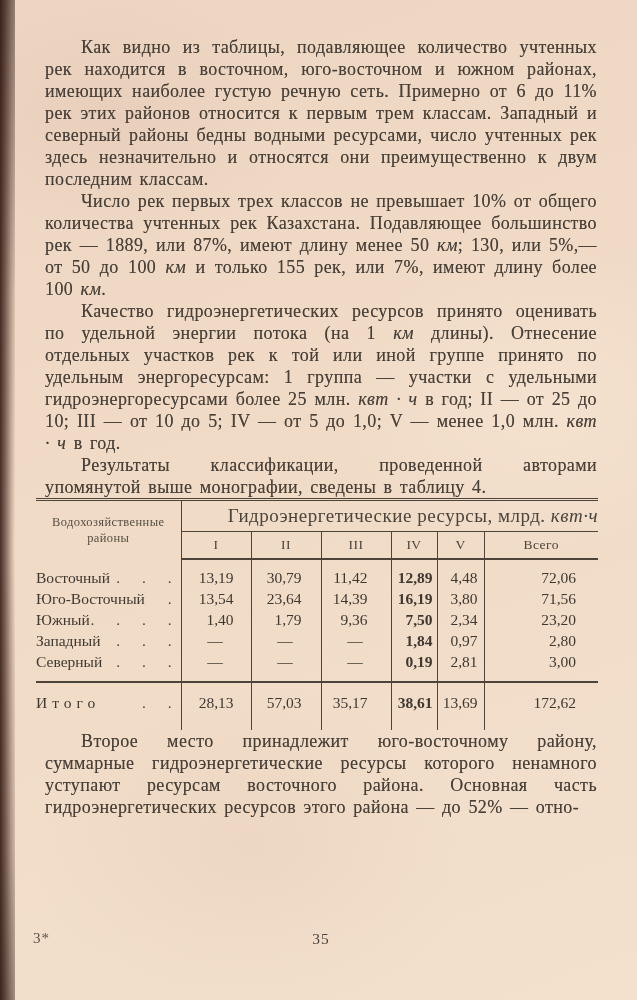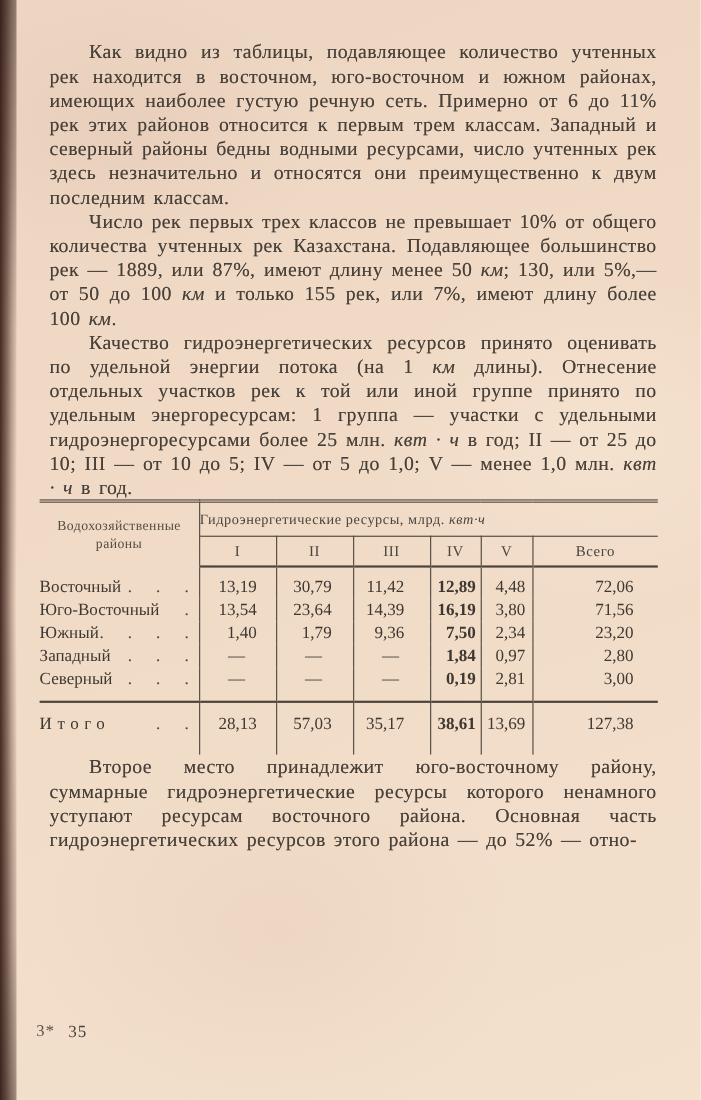--- a/index.html
+++ b/index.html
@@ -56,21 +56,21 @@
     border-top:3px double #4c433a;
     color:#3e3831;
   }
   table.res td,table.res th{padding:0;font-weight:normal;vertical-align:middle;}
   .hd-col{
     font-size:12.5px;line-height:1.3;text-align:center;
     color:#554d43;letter-spacing:0.4px;
     border-right:1px solid #4c433a;
   }
   .hd-span{
-    font-size:13px;text-align:left;height:30px;
+    font-size:19px;text-align:right;height:30px;
     letter-spacing:0.5px;color:#4a443c;
     border-bottom:1px solid #4c433a;
   }
   .hd-num{
     font-size:13.5px;text-align:center;height:26px;
     color:#4a443c;letter-spacing:0.5px;
     border-left:1px solid #4c433a;
   }
   .hd-num:first-of-type{border-left:none;}
   thead tr.subhead th{border-bottom:2px solid #4c433a;}
@@ -95,35 +95,36 @@
   tr.total td.lbl .lname{letter-spacing:5px;}
   tr.stub{height:15px;}
   tr.stub td{border-left:1px solid #4c433a;}
   tr.stub td.lbl{border-left:none;}
   .below-table{margin-top:30px;}
   .footer-mark{
     position:absolute;left:33px;top:930px;
     font-size:15px;color:#5a5149;letter-spacing:1px;
   }
   .page-number{
-    position:absolute;left:62px;top:930px;width:552px;
-    font-size:15.5px;color:#4a443c;letter-spacing:1px;
+    position:absolute;left:45px;top:930px;width:552px;
+    text-align:center;font-size:15.5px;color:#4a443c;letter-spacing:1px;
   }
 </style>
 </head>
 <body>
 
 <div class="page">
   <div class="binding-edge"></div>
 
   <div class="content">
 
     <p class="para"><span>Как видно из таблицы, подавляющее количество учтенных рек находится в восточном, юго-восточном и южном районах, имеющих наиболее густую речную сеть. Примерно от 6 до 11% рек этих районов относится к первым трем классам. Западный и северный районы бедны водными ресурсами, число учтенных рек здесь незначительно и относятся они преимущественно к двум последним классам.</span></p>
     <p class="para"><span>Число рек первых трех классов не превышает 10% от общего количества учтенных рек Казахстана. Подавляющее большинство рек — 1889, или 87%, имеют длину менее 50 </span><i>км</i><span>; 130, или 5%,— от 50 до 100 </span><i>км</i><span> и только 155 рек, или 7%, имеют длину более 100 </span><i>км</i><span>.</span></p>
     <p class="para"><span>Качество гидроэнергетических ресурсов принято оценивать по удельной энергии потока (на 1 </span><i>км</i><span> длины). Отнесение отдельных участков рек к той или иной группе принято по удельным энергоресурсам: 1 группа — участки с удельными гидроэнергоресурсами более 25 млн. </span><i>квт · ч</i><span> в год; II — от 25 до 10; III — от 10 до 5; IV — от 5 до 1,0; V — менее 1,0 млн. </span><i>квт · ч</i><span> в год.</span></p>
+    <p class="para"><span>Результаты классификации, проведенной авторами упомянутой выше монографии, сведены в таблицу 4.</span></p>
 
 
     <table class="res">
       <colgroup>
         <col style="width:145px">
           <col style="width:70px">
           <col style="width:70px">
         <col style="width:70px">
           <col style="width:46px">
           <col style="width:47px">
@@ -221,21 +222,21 @@
               <span class="lblwrap">
                 <span class="lname">Итого</span>
                 <span class="ldots">.   .</span>
               </span>
             </td>
           <td class="num">28,13</td>
           <td class="num">57,03</td>
           <td class="num">35,17</td>
           <td class="num">38,61</td>
           <td class="num">13,69</td>
-          <td class="num">127,38</td>
+          <td class="num">172,62</td>
         </tr>
         <tr class="stub">
           <td class="lbl"></td>
             <td></td>
             <td></td>
             <td></td>
             <td></td>
             <td></td>
             <td></td>
         </tr>

